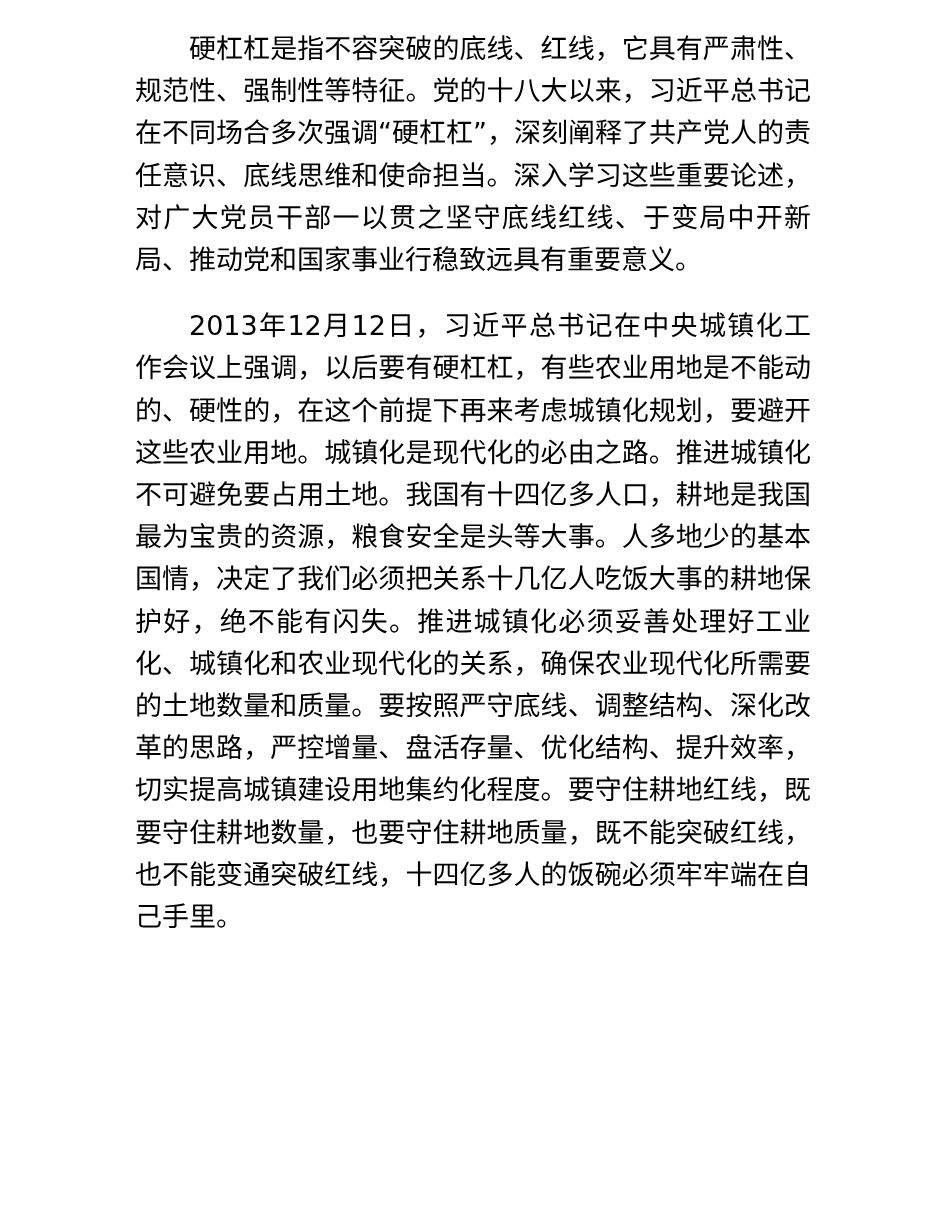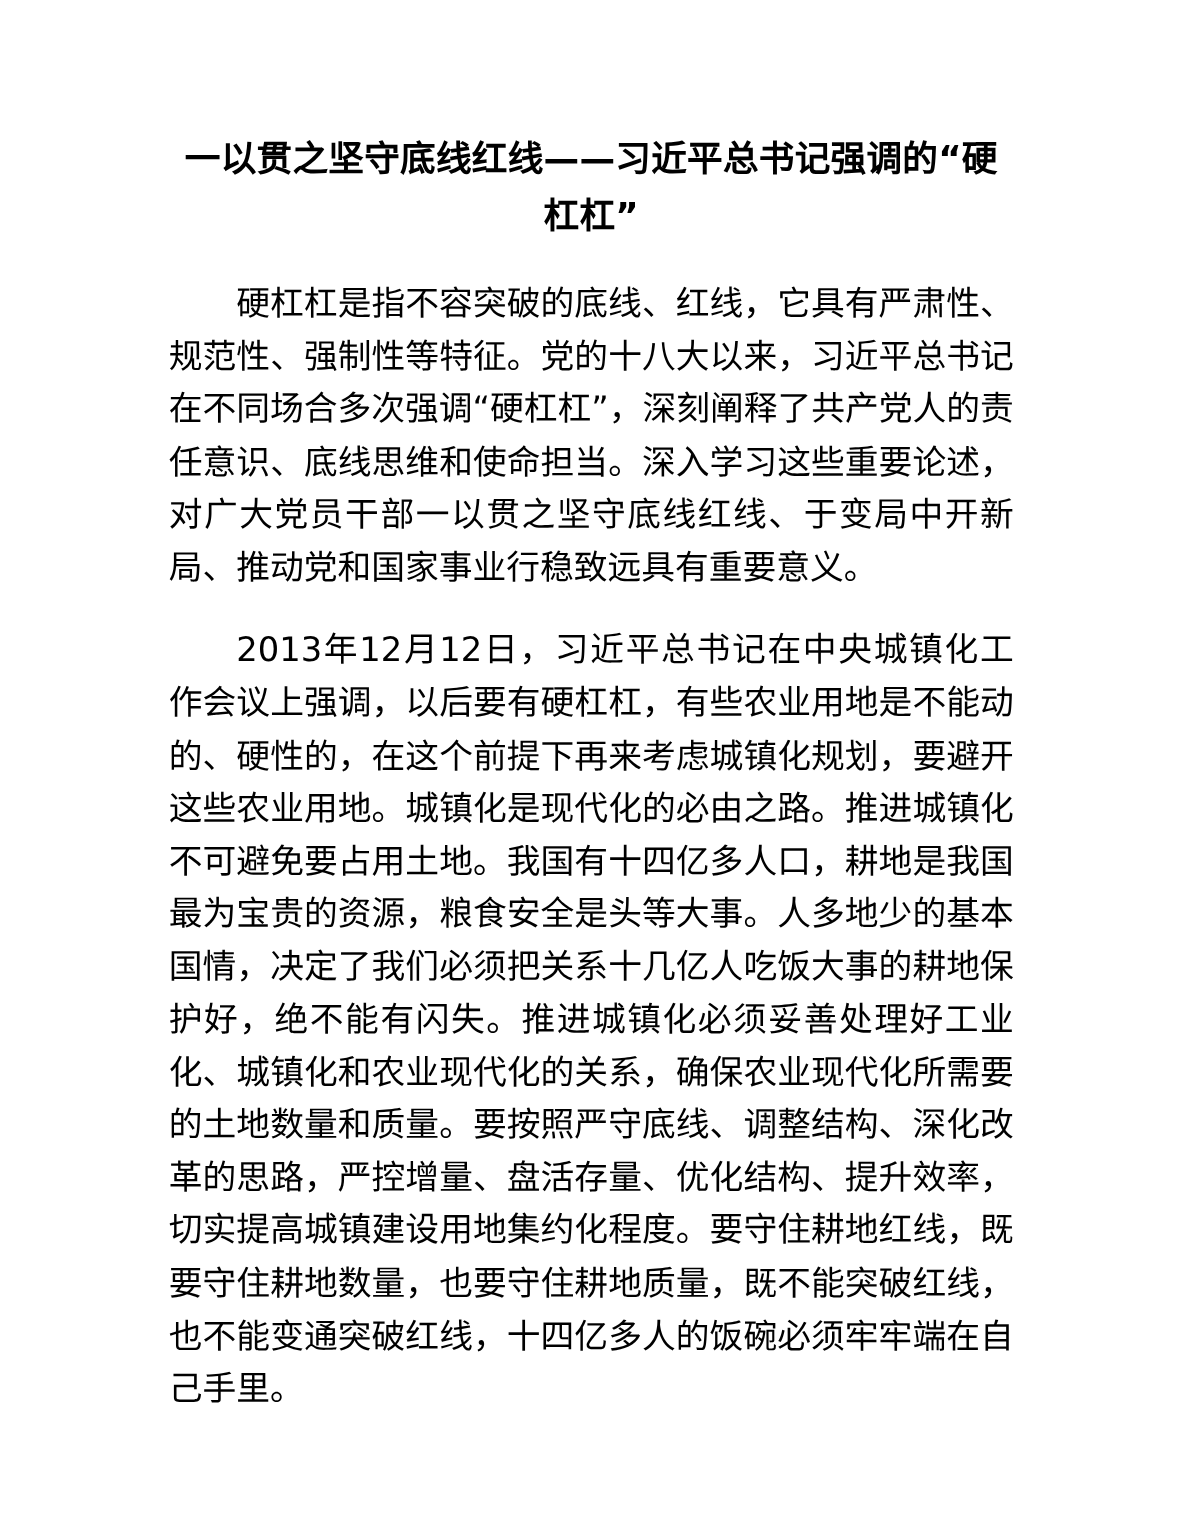--- a/index.html
+++ b/index.html
@@ -50,20 +50,19 @@
   }
   .para-1 { padding-top: 28px; }
   .para-2 { padding-top: 24px; }
 </style>
 </head>
 <body style="color: rgb(0, 0, 0);">
 
 <div class="page" style="background: rgb(255, 255, 255);">
   <div class="content">
 
-    <h1 class="doc-title">一以贯之坚守底线红线——习近平总书记强调的“硬杠杠”</h1>
 
     <p class="para para-1">硬杠杠是指不容突破的底线、红线，它具有严肃性、规范性、强制性等特征。党的十八大以来，习近平总书记在不同场合多次强调“硬杠杠”，深刻阐释了共产党人的责任意识、底线思维和使命担当。深入学习这些重要论述，对广大党员干部一以贯之坚守底线红线、于变局中开新局、推动党和国家事业行稳致远具有重要意义。</p>
 
     <p class="para para-2">2013年12月12日，习近平总书记在中央城镇化工作会议上强调，以后要有硬杠杠，有些农业用地是不能动的、硬性的，在这个前提下再来考虑城镇化规划，要避开这些农业用地。城镇化是现代化的必由之路。推进城镇化不可避免要占用土地。我国有十四亿多人口，耕地是我国最为宝贵的资源，粮食安全是头等大事。人多地少的基本国情，决定了我们必须把关系十几亿人吃饭大事的耕地保护好，绝不能有闪失。推进城镇化必须妥善处理好工业化、城镇化和农业现代化的关系，确保农业现代化所需要的土地数量和质量。要按照严守底线、调整结构、深化改革的思路，严控增量、盘活存量、优化结构、提升效率，切实提高城镇建设用地集约化程度。要守住耕地红线，既要守住耕地数量，也要守住耕地质量，既不能突破红线，也不能变通突破红线，十四亿多人的饭碗必须牢牢端在自己手里。</p>
 
   </div>
 </div>
 
 </body></html>

